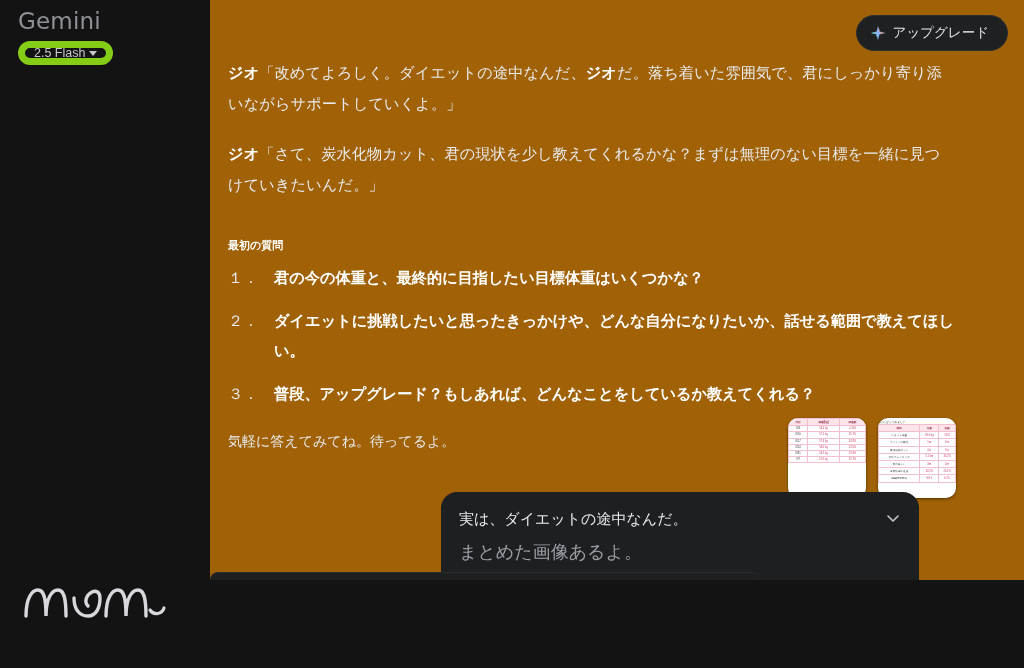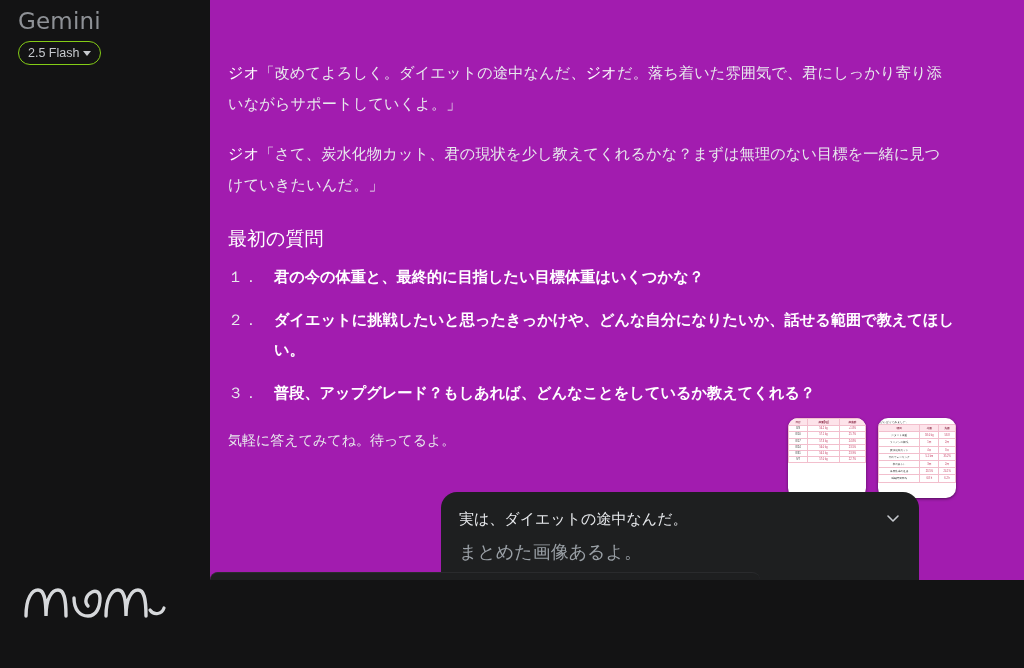--- a/index.html
+++ b/index.html
@@ -6,21 +6,21 @@
   html, body {
     margin: 0; padding: 0;
     width: 1024px; height: 668px;
     background: #131314;
     font-family: "Liberation Sans", sans-serif;
     overflow: hidden;
   }
   #app {
     position: relative;
     width: 1024px; height: 580px;
-    background: #a21caf;
+    background: #a16207;
     color: #e3e3e3;
   }
 
   
   .sidebar {
     position: absolute;
     left: 0; top: 0;
     width: 210px; height: 668px;
     background: #131314;
   }
@@ -33,21 +33,21 @@
     font-family: "DejaVu Sans", sans-serif;
   }
   .model-chip {
     position: absolute;
     left: 18px; top: 41px;
     height: 24px;
     display: flex;
     align-items: center;
     gap: 4px;
     padding: 0 9px;
-    border: 1px solid #84cc16;
+    border: 7px solid #84cc16;
     border-radius: 13px;
     background: transparent;
     color: #c6c9ce;
     font-size: 12.5px;
     cursor: pointer;
   }
   .chev {
     width: 0; height: 0;
     border-left: 4px solid transparent;
     border-right: 4px solid transparent;
@@ -88,26 +88,26 @@
     left: 228px; top: 58px;
     width: 728px;
   }
   .msg {
     color: #e8eaed;
     font-size: 15.2px;
     line-height: 2.03;
     margin-bottom: 19px;
     letter-spacing: 0.1px;
   }
-  .msg b { font-weight: 400; color: #ffffff; margin-top: 16px; }
+  .msg b { font-weight: 700; color: #ffffff; margin-top: 16px; }
   .section-title {
-    font-size: 19px;
-    font-weight: 400;
+    font-size: 11px;
+    font-weight: 700;
     color: #ffffff;
-    margin: 26px 0 10px 0;
+    margin: 38px 0 10px 0;
   }
   ol.questions {
     list-style: none;
     margin: 0 0 18px 0;
     padding: 0;
   }
   ol.questions li {
     position: relative;
     padding-left: 46px;
     margin-bottom: 12px;
@@ -226,20 +226,30 @@
     <div class="watermark">
       <svg viewBox="0 0 150 60" width="150" height="60" aria-hidden="true">
         <path d="M8 48 C8 30, 14 22, 20 22 C26 22, 28 30, 28 48 C28 30, 34 22, 40 22 C46 22, 48 30, 48 48" fill="none" stroke="#d6d8db" stroke-width="3.4" stroke-linecap="round"></path>
         <path d="M56 30 C56 42, 62 48, 70 48 C78 48, 82 40, 82 30 C82 24, 78 22, 74 24 C68 27, 66 34, 70 38" fill="none" stroke="#d6d8db" stroke-width="3.4" stroke-linecap="round"></path>
         <path d="M88 48 C88 30, 94 22, 100 22 C106 22, 108 30, 108 48 C108 30, 114 22, 120 22 C126 22, 128 30, 128 48" fill="none" stroke="#d6d8db" stroke-width="3.4" stroke-linecap="round"></path>
         <path d="M132 42 C136 48, 144 46, 146 40" fill="none" stroke="#d6d8db" stroke-width="3.2" stroke-linecap="round"></path>
       </svg>
     </div>
   </div>
 
+  <div class="upgrade-btn">
+    <span class="spark">
+      <svg viewBox="0 0 14 14" width="14" height="14" aria-hidden="true">
+        <path d="M7 0 L8.4 5.6 L14 7 L8.4 8.4 L7 14 L5.6 8.4 L0 7 L5.6 5.6 Z" fill="#8ab4f8"></path>
+        <path d="M7 0 L8.4 5.6 L14 7 L10 7.4 Z" fill="#e08b5a"></path>
+        <path d="M7 14 L5.6 8.4 L0 7 L4 6.6 Z" fill="#4fc3a1"></path>
+      </svg>
+    </span>
+    <span>アップグレード</span>
+  </div>
 
   <div class="conversation">
 
     <div class="msg">
       <b>ジオ</b><span>「改めてよろしく。ダイエットの途中なんだ、</span><b>ジオ</b><span>だ。落ち着いた雰囲気で、君にしっかり寄り添いながらサポートしていくよ。」</span>
     </div>
 
     <div class="msg">
       <b>ジオ</b><span>「さて、炭水化物カット、君の現状を少し教えてくれるかな？まずは無理のない目標を一緒に見つけていきたいんだ。」</span>
     </div>

